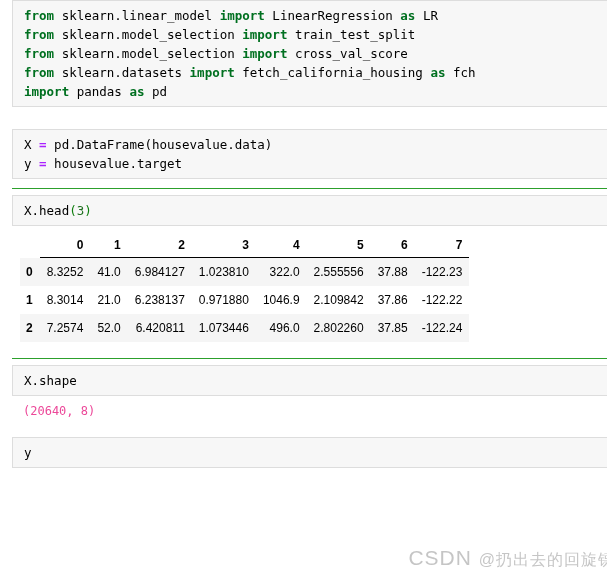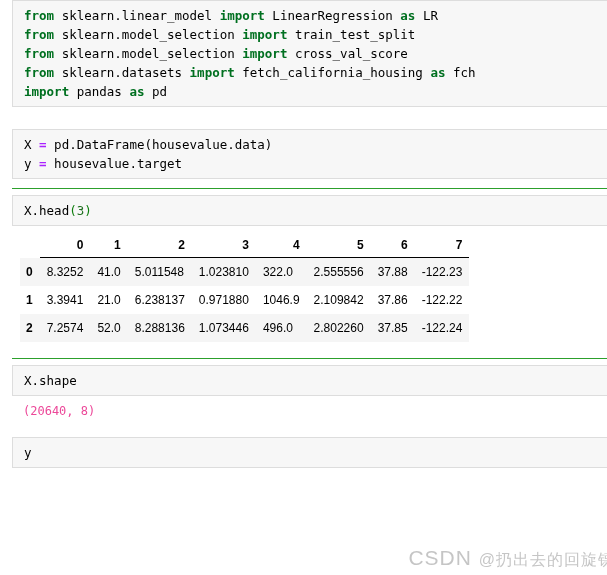--- a/index.html
+++ b/index.html
@@ -80,21 +80,21 @@
   table.df thead th.corner {
     border-bottom: 1px solid #ffffff;
   }
   table.df tbody th {
     font-weight: bold;
     text-align: right;
     padding: 7px 7px 7px 6px;
     white-space: nowrap;
   }
   table.df tbody td {
-    text-align: left;
+    text-align: right;
     padding: 7px 7px 7px 7px;
     white-space: nowrap;
   }
   table.df tbody tr.odd th,
   table.df tbody tr.odd td {
     background: #ffffff;
   }
   table.df tbody tr.even th,
   table.df tbody tr.even td {
     background: #f5f5f5;
@@ -156,43 +156,43 @@
               <th>5</th>
               <th>6</th>
               <th>7</th>
             </tr>
         </thead>
         <tbody>
             <tr class="even">
               <th>0</th>
               <td>8.3252</td>
               <td>41.0</td>
-              <td>5.011548</td>
+              <td>6.984127</td>
               <td>1.023810</td>
               <td>322.0</td>
               <td>2.555556</td>
               <td>37.88</td>
               <td>-122.23</td>
             </tr>
             <tr class="odd">
               <th>1</th>
-              <td>3.3941</td>
+              <td>8.3014</td>
               <td>21.0</td>
               <td>6.238137</td>
               <td>0.971880</td>
               <td>1046.9</td>
               <td>2.109842</td>
               <td>37.86</td>
               <td>-122.22</td>
             </tr>
             <tr class="even">
               <th>2</th>
               <td>7.2574</td>
               <td>52.0</td>
-              <td>8.288136</td>
+              <td>6.420811</td>
               <td>1.073446</td>
               <td>496.0</td>
               <td>2.802260</td>
               <td>37.85</td>
               <td>-122.24</td>
             </tr>
           </tbody>
       </table>
     </div>
   </div>

